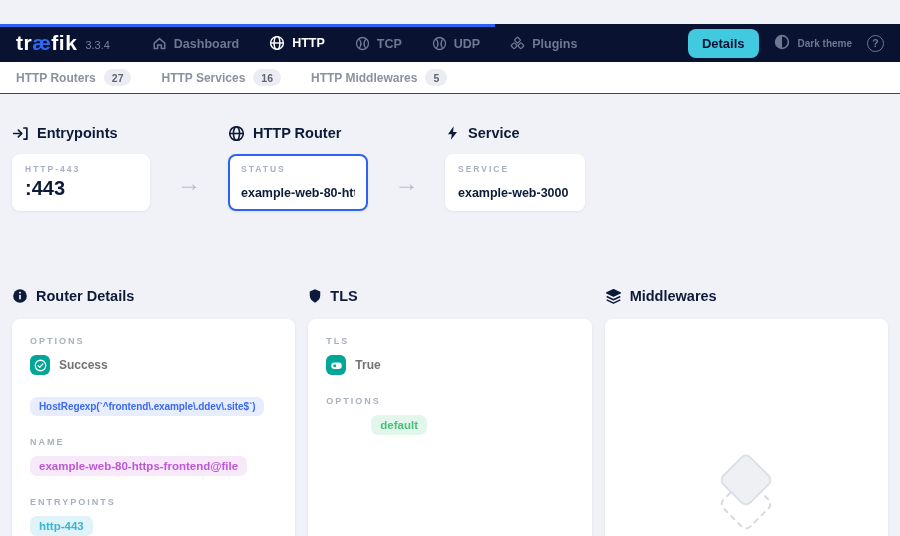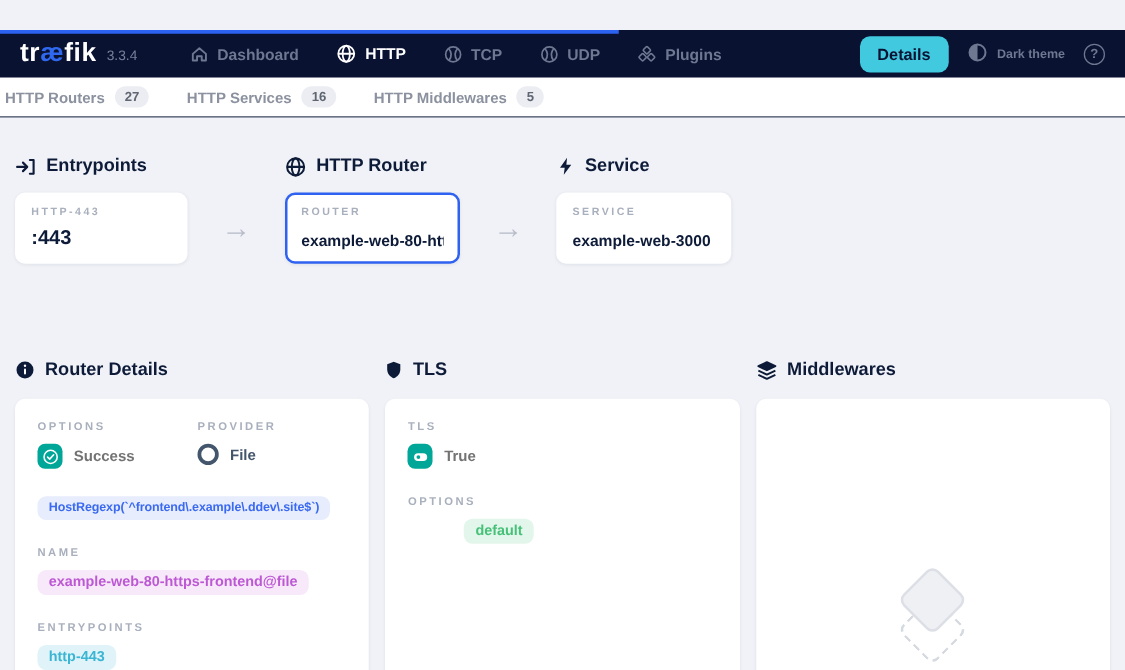--- a/index.html
+++ b/index.html
@@ -41,21 +41,21 @@
   .help-btn {
     width: 17px; height: 17px; border: 1.5px solid #6e7891; border-radius: 50%;
     color: #6e7891; font-size: 10.5px; font-weight: 700;
     display: flex; align-items: center; justify-content: center; cursor: pointer;
   }
 
   
   .tabsbar {
     height: 32px; background: #ffffff;
     display: flex; align-items: center; gap: 30px;
-    padding: 0 4px; border-bottom: 1px solid #3d4663;
+    padding: 0 16px; border-bottom: 1px solid #3d4663;
   }
   .tab { display: flex; align-items: center; gap: 8px; color: #8b919f; font-size: 12px; font-weight: 600; cursor: pointer; }
   .tab-badge {
     background: #ebedf2; color: #5f6571; font-size: 10.5px; font-weight: 600;
     border-radius: 10px; padding: 2.5px 8px;
   }
 
   
   .content { padding: 30px 12px 0; }
 
@@ -76,21 +76,21 @@
   .mini-card {
     background: #fff; border-radius: 8px; height: 57px;
     box-shadow: 0 1px 3px rgba(20,30,60,0.07);
     padding: 10px 13px 11px;
     display: flex; flex-direction: column; justify-content: space-between;
     cursor: pointer;
   }
   .mini-card.selected { border: 2px solid #2f62f0; padding: 8px 11px 9px; }
   .mini-label { font-size: 8.5px; font-weight: 700; letter-spacing: 2px; color: #a9b0bd; }
   .mini-value { font-size: 12.5px; font-weight: 700; color: #0d1b38; white-space: nowrap; overflow: hidden; }
-  .mini-value.big { font-size: 16px; }
+  .mini-value.big { font-size: 20px; }
 
   
   .details-row { display: grid; grid-template-columns: 1fr 1fr 1fr; gap: 13px; margin-top: 76px; }
   .panel-card {
     background: #fff; border-radius: 8px; margin-top: 14px; height: 340px;
     box-shadow: 0 1px 3px rgba(20,30,60,0.07); padding: 17px 18px;
   }
   .kv-label { font-size: 9px; font-weight: 700; letter-spacing: 2px; color: #a9b0bd; margin-bottom: 9px; }
   .field { margin-bottom: 21px; }
   .field-row { display: flex; }
@@ -239,21 +239,21 @@
         <span>
           <svg width="17" height="17" viewBox="0 0 20 20" fill="none" stroke="#0d1b38" stroke-width="1.9">
               <circle cx="10" cy="10" r="8"></circle>
               <ellipse cx="10" cy="10" rx="3.6" ry="8"></ellipse>
               <line x1="2" y1="10" x2="18" y2="10"></line>
             </svg>
         </span>
         <span class="sec-title">HTTP Router</span>
       </div>
       <div class="mini-card selected">
-        <div class="mini-label">ROUTER</div>
+        <div class="mini-label">STATUS</div>
         <div class="mini-value">example-web-80-https…</div>
       </div>
     </div>
 
     <div class="flow-arrow" style="width:77px">→</div>
 
     <div class="flow-col w3">
       <div class="sec-header">
         <span>
           <svg width="15" height="16" viewBox="0 0 20 20">
@@ -289,27 +289,20 @@
             <div class="icon-line">
               <span class="badge-icon">
                 <svg width="15" height="15" viewBox="0 0 20 20" fill="none" stroke="#fff" stroke-width="1.7">
                     <circle cx="10" cy="10" r="7"></circle>
                     <path d="M6.8 10.2 L9 12.4 L13.2 7.8" stroke-linecap="round" stroke-linejoin="round"></path>
                   </svg>
               </span>
               <span class="status-text">Success</span>
             </div>
           </div>
-          <div>
-            <div class="kv-label">PROVIDER</div>
-            <div class="icon-line">
-              <span class="ring-icon"></span>
-              <span class="provider-text">File</span>
-            </div>
-          </div>
         </div>
 
         <div class="field">
           <span class="pill pill-rule">HostRegexp(`^frontend\.example\.ddev\.site$`)</span>
         </div>
 
         <div class="field">
           <div class="kv-label">NAME</div>
           <span class="pill pill-name">example-web-80-https-frontend@file</span>
         </div>

